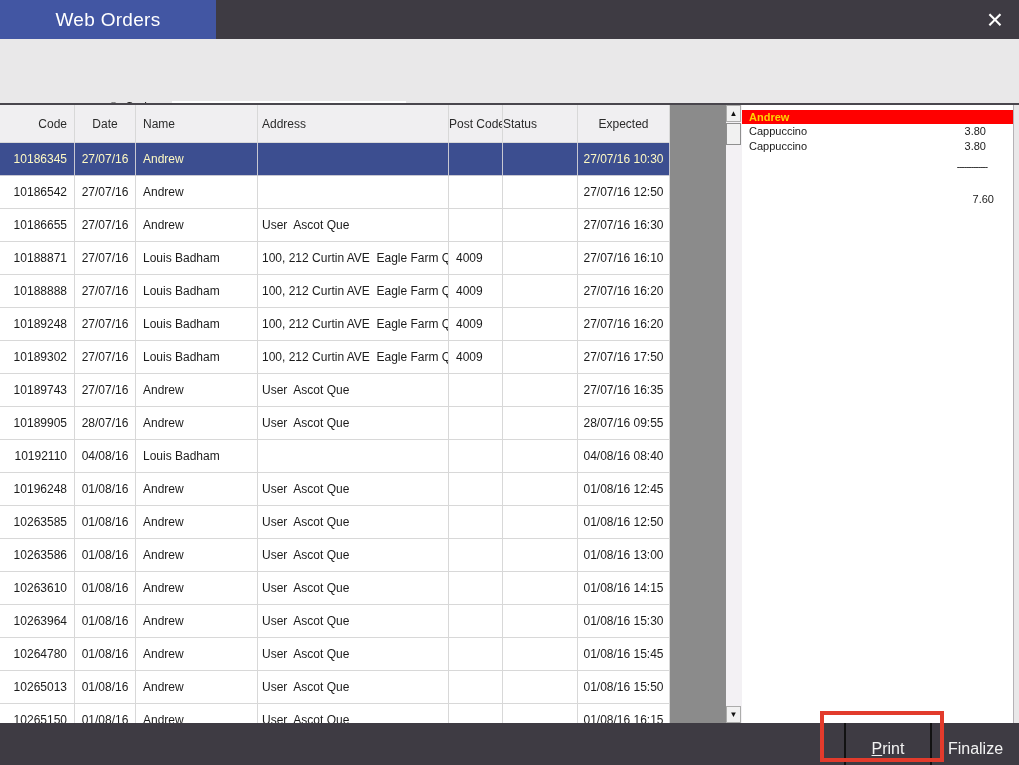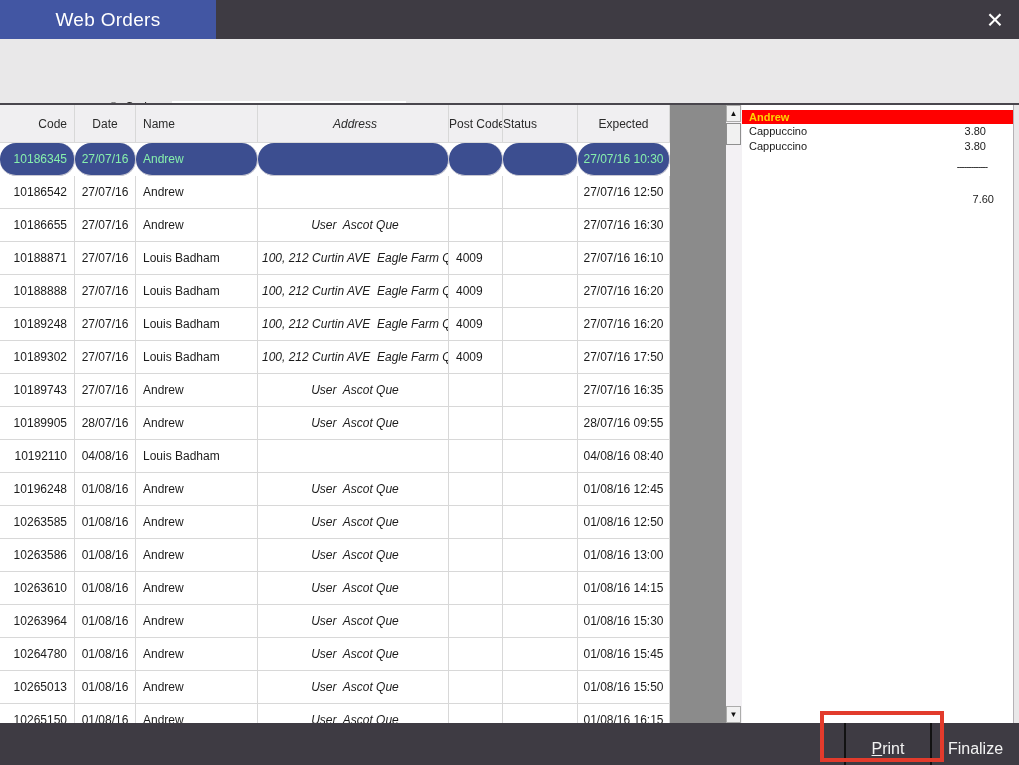--- a/index.html
+++ b/index.html
@@ -53,26 +53,26 @@
   .thead .tcell{line-height:38px;color:#2b2b2b;background:#F0EFF1;}
   .tbody{height:580px;overflow:hidden;}
   .trow{height:33px;background:#fff;}
   .tcell{
     box-sizing:border-box;border-right:1px solid #D8D8D8;border-bottom:1px solid #D8D8D8;
     font-size:12px;line-height:33px;color:#1b1b1b;white-space:pre;overflow:hidden;
   }
   .c-code{text-align:right;padding-right:7px;}
   .c-date{text-align:center;}
   .c-name{text-align:left;padding-left:7px;}
-  .c-address{text-align:center;padding-left:4px;font-style:italic;}
+  .c-address{text-align:left;padding-left:4px;}
   .c-post_code{text-align:left;padding-left:7px;}
   .thead .c-post_code{text-align:center;padding:0;}
   .c-status{text-align:left;}
   .c-expected{text-align:center;}
-  .trow.selected .tcell{background:var(--selection_blue);color:#86efac;border-bottom-color:#c8c8d2;border-right-color:#c8c8d2;border-radius:16px;}
+  .trow.selected .tcell{background:var(--selection_blue);color:#fef9c3;border-bottom-color:#c8c8d2;border-right-color:#c8c8d2;}
   
   .gray-strip{position:absolute;left:670px;top:105px;width:56px;height:618px;background:#8B8B8B;}
   .vscroll{position:absolute;left:726px;top:105px;width:16px;height:618px;background:#F3F1F4;}
   .vs-btn{
     position:absolute;left:0;width:15px;height:17px;background:#F1F1F1;border:1px solid #ACACAB;
     box-sizing:border-box;display:flex;align-items:center;justify-content:center;
     font-size:8px;color:#111;line-height:1;
   }
   .vs-up{top:0;} .vs-down{bottom:0;}
   .vs-thumb{position:absolute;left:0;top:18px;width:15px;height:22px;background:#F1F1F1;border:1px solid #8f8f8f;box-sizing:border-box;}

